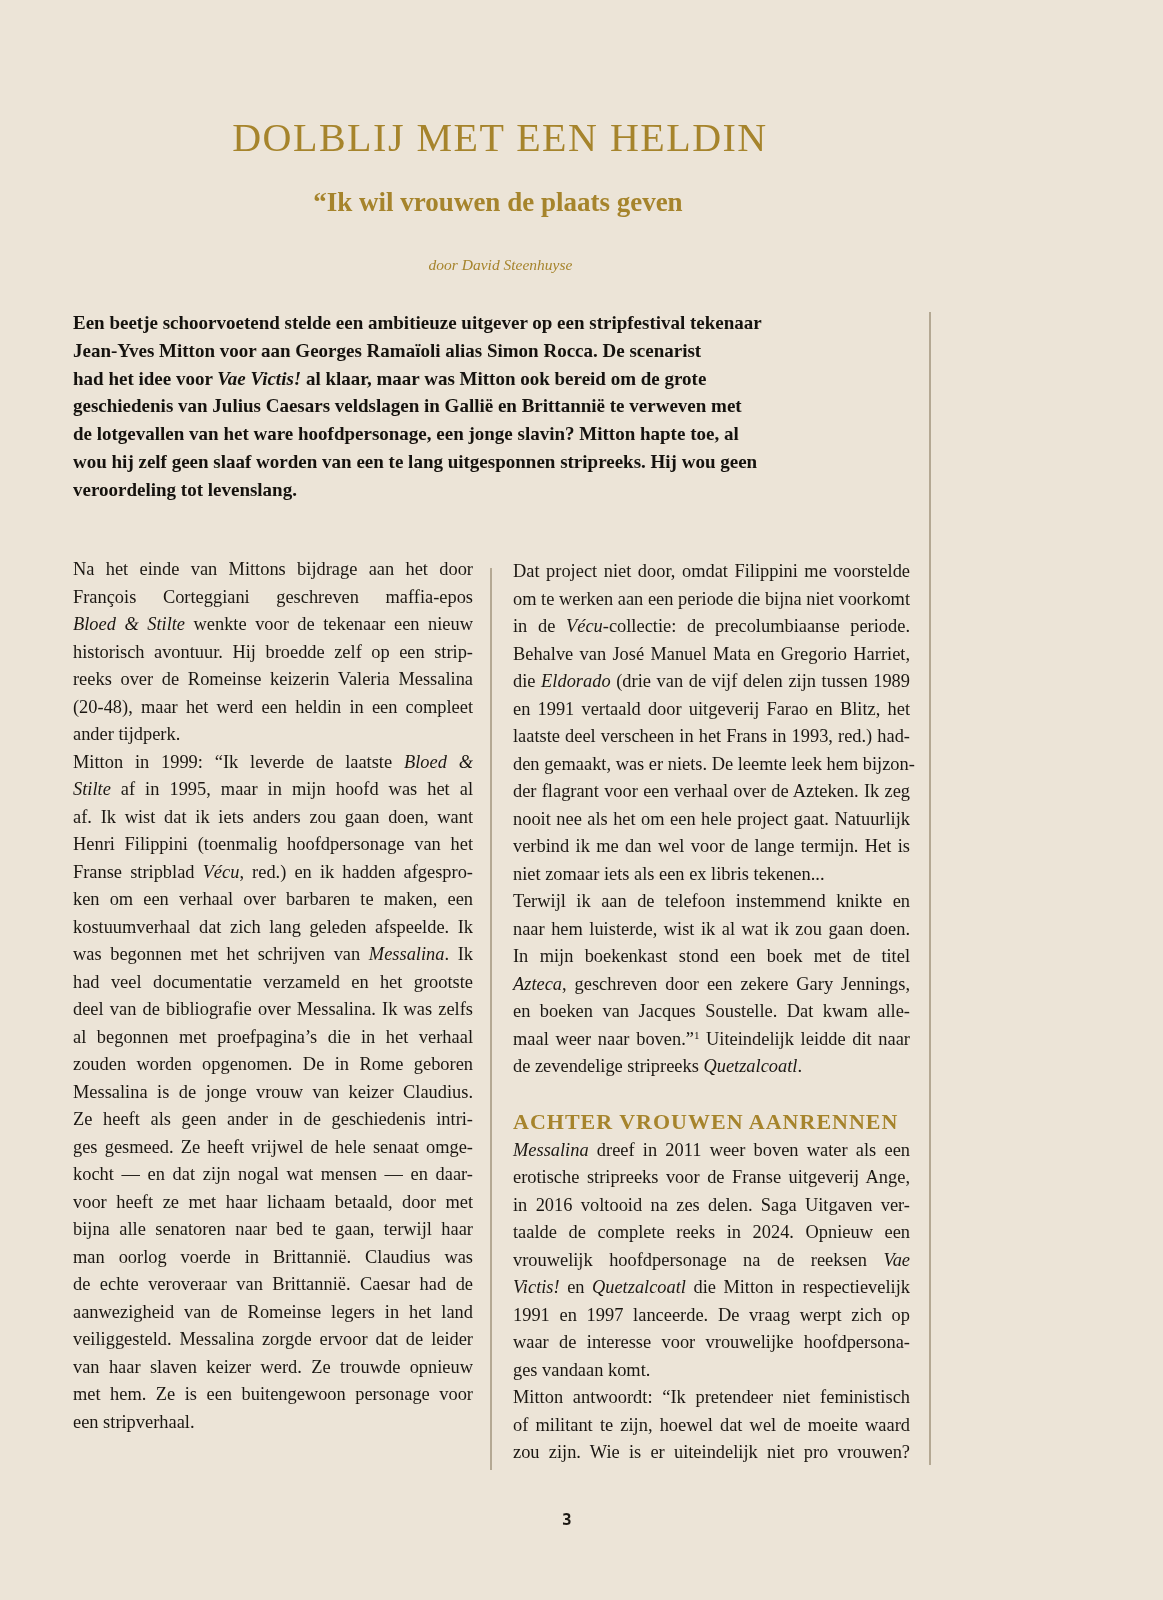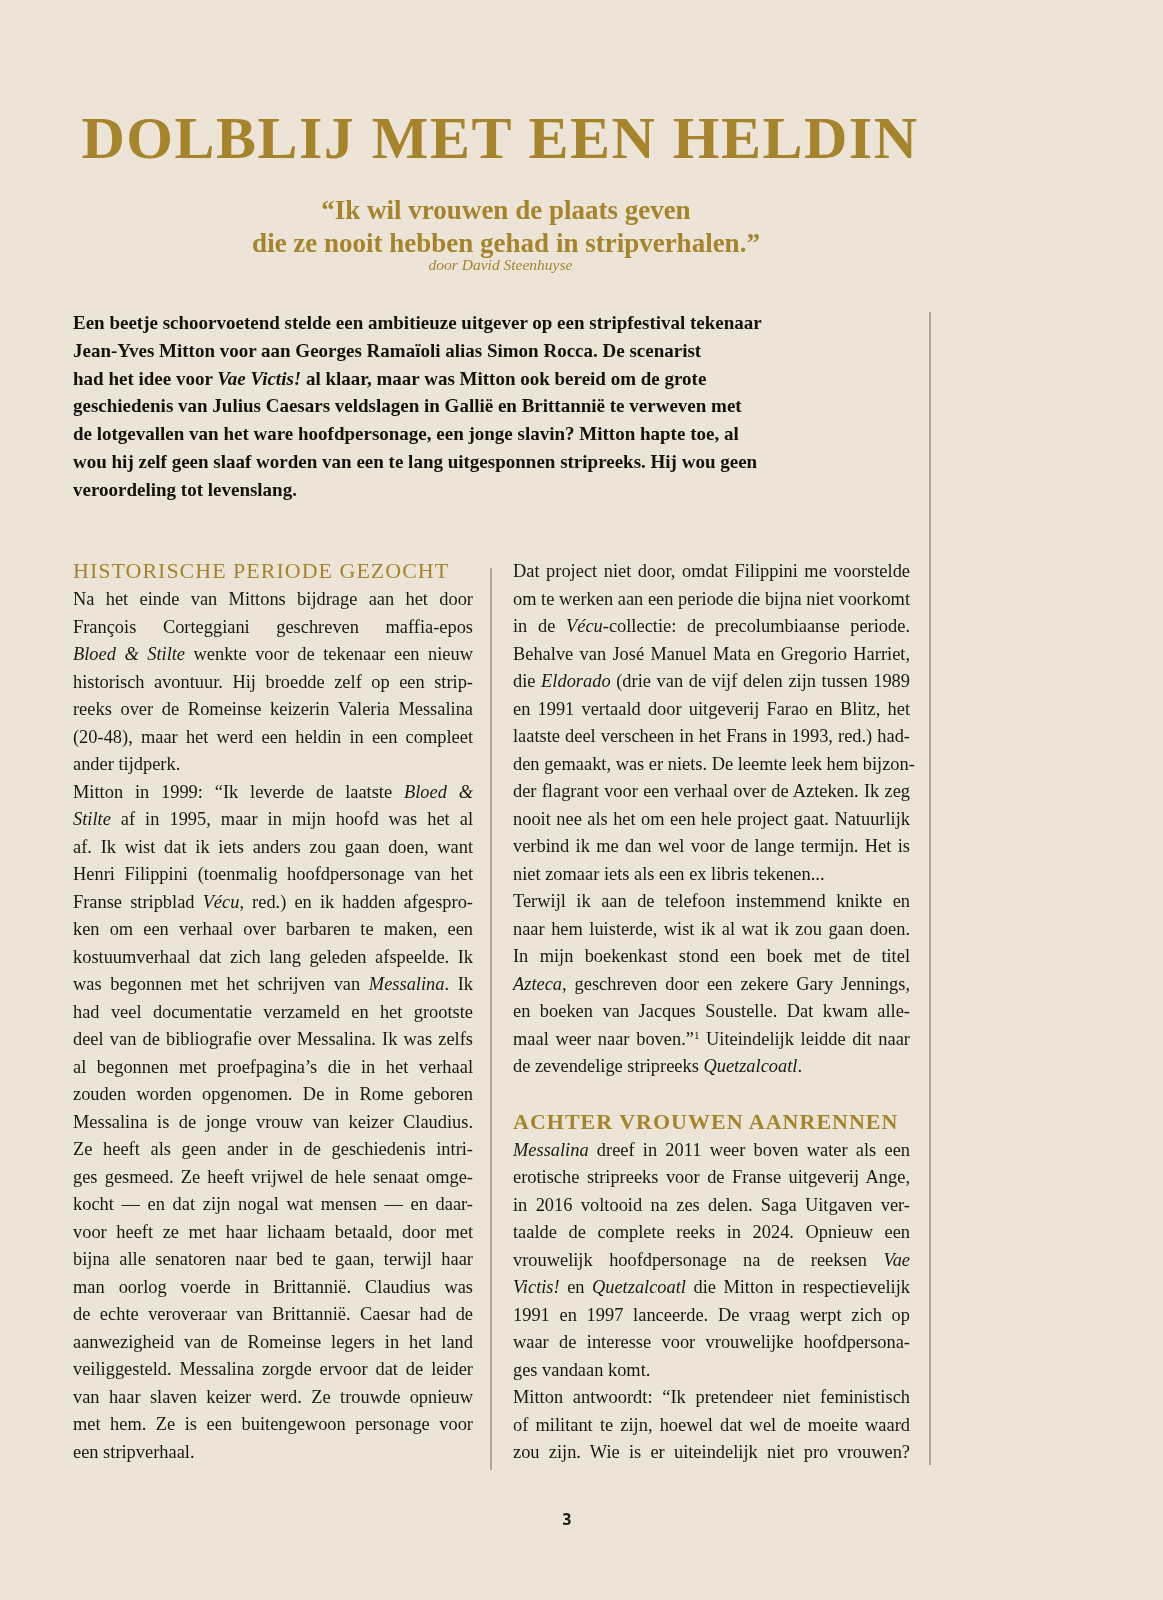--- a/index.html
+++ b/index.html
@@ -14,38 +14,38 @@
     overflow: hidden;
     font-family: "Liberation Serif", "DejaVu Serif", serif;
     color: #1b1712;
   }
   .page-title {
     position: absolute;
     left: 0;
     width: 1000px;
     top: 108px;
     text-align: center;
-    font-size: 60px;
+    font-size: 40px;
     letter-spacing: 1.5px;
     color: #a6842c;
-    font-weight: bold;
+    font-weight: normal;
     margin: 0;
     line-height: 60px;
   }
   .pull-quote {
     position: absolute;
     left: 0;
     width: 980px;
     top: 178px;
     text-align: center;
     font-size: 27px;
     font-weight: bold;
     color: #a6842c;
     line-height: 33px;
-    margin: 16px;
+    margin: 8px;
   }
   .pull-quote span { display: block; }
   .byline {
     position: absolute;
     left: 0;
     width: 985px;
     top: 256px;
     text-align: center;
     font-size: 15.5px;
     font-style: italic;
@@ -128,40 +128,38 @@
     color: #1b1712;
   }
 </style>
 </head>
 <body>
 
 <h1 class="page-title">DOLBLIJ MET EEN HELDIN</h1>
 
 <div class="pull-quote">
   <span>“Ik wil vrouwen de plaats geven</span>
-  <span>die ze nooit hebben gehad in stripverhalen.”</span>
 </div>
 
 <p class="byline">door David Steenhuyse</p>
 
 <div class="intro" id="intro">
     <span class="intro-line" style="display: block; white-space: nowrap;">Een beetje schoorvoetend stelde een ambitieuze uitgever op een stripfestival tekenaar</span>
     <span class="intro-line" style="display: block; white-space: nowrap;">Jean-Yves Mitton voor aan Georges Ramaïoli alias Simon Rocca. De scenarist</span>
     <span class="intro-line" style="display: block; white-space: nowrap;">had het idee voor <em>Vae Victis!</em> al klaar, maar was Mitton ook bereid om de grote</span>
     <span class="intro-line" style="display: block; white-space: nowrap;">geschiedenis van Julius Caesars veldslagen in Gallië en Brittannië te verweven met</span>
     <span class="intro-line" style="display: block; white-space: nowrap;">de lotgevallen van het ware hoofdpersonage, een jonge slavin? Mitton hapte toe, al</span>
     <span class="intro-line" style="display: block; white-space: nowrap;">wou hij zelf geen slaaf worden van een te lang uitgesponnen stripreeks. Hij wou geen</span>
     <span class="intro-line" style="display: block; white-space: nowrap;">veroordeling tot levenslang.</span>
   </div>
 
 <div class="rule-right"></div>
 <div class="col-divider"></div>
 
 <div class="column col-left" id="col-left">
-  <h2 class="section-heading">HISTORISCHE PERIODE GEZOCHT</h2>
   <div id="col-left-lines">
       <span class="line">Na het einde van Mittons bijdrage aan het door</span>
       <span class="line">François Corteggiani geschreven maffia-epos</span>
       <span class="line"><em>Bloed &amp; Stilte</em> wenkte voor de tekenaar een nieuw</span>
       <span class="line">historisch avontuur. Hij broedde zelf op een strip-</span>
       <span class="line">reeks over de Romeinse keizerin Valeria Messalina</span>
       <span class="line">(20-48), maar het werd een heldin in een compleet</span>
       <span class="line last">ander tijdperk.</span>
       <span class="line">Mitton in 1999: “Ik leverde de laatste <em>Bloed &amp;</em></span>
       <span class="line"><em>Stilte</em> af in 1995, maar in mijn hoofd was het al</span>

